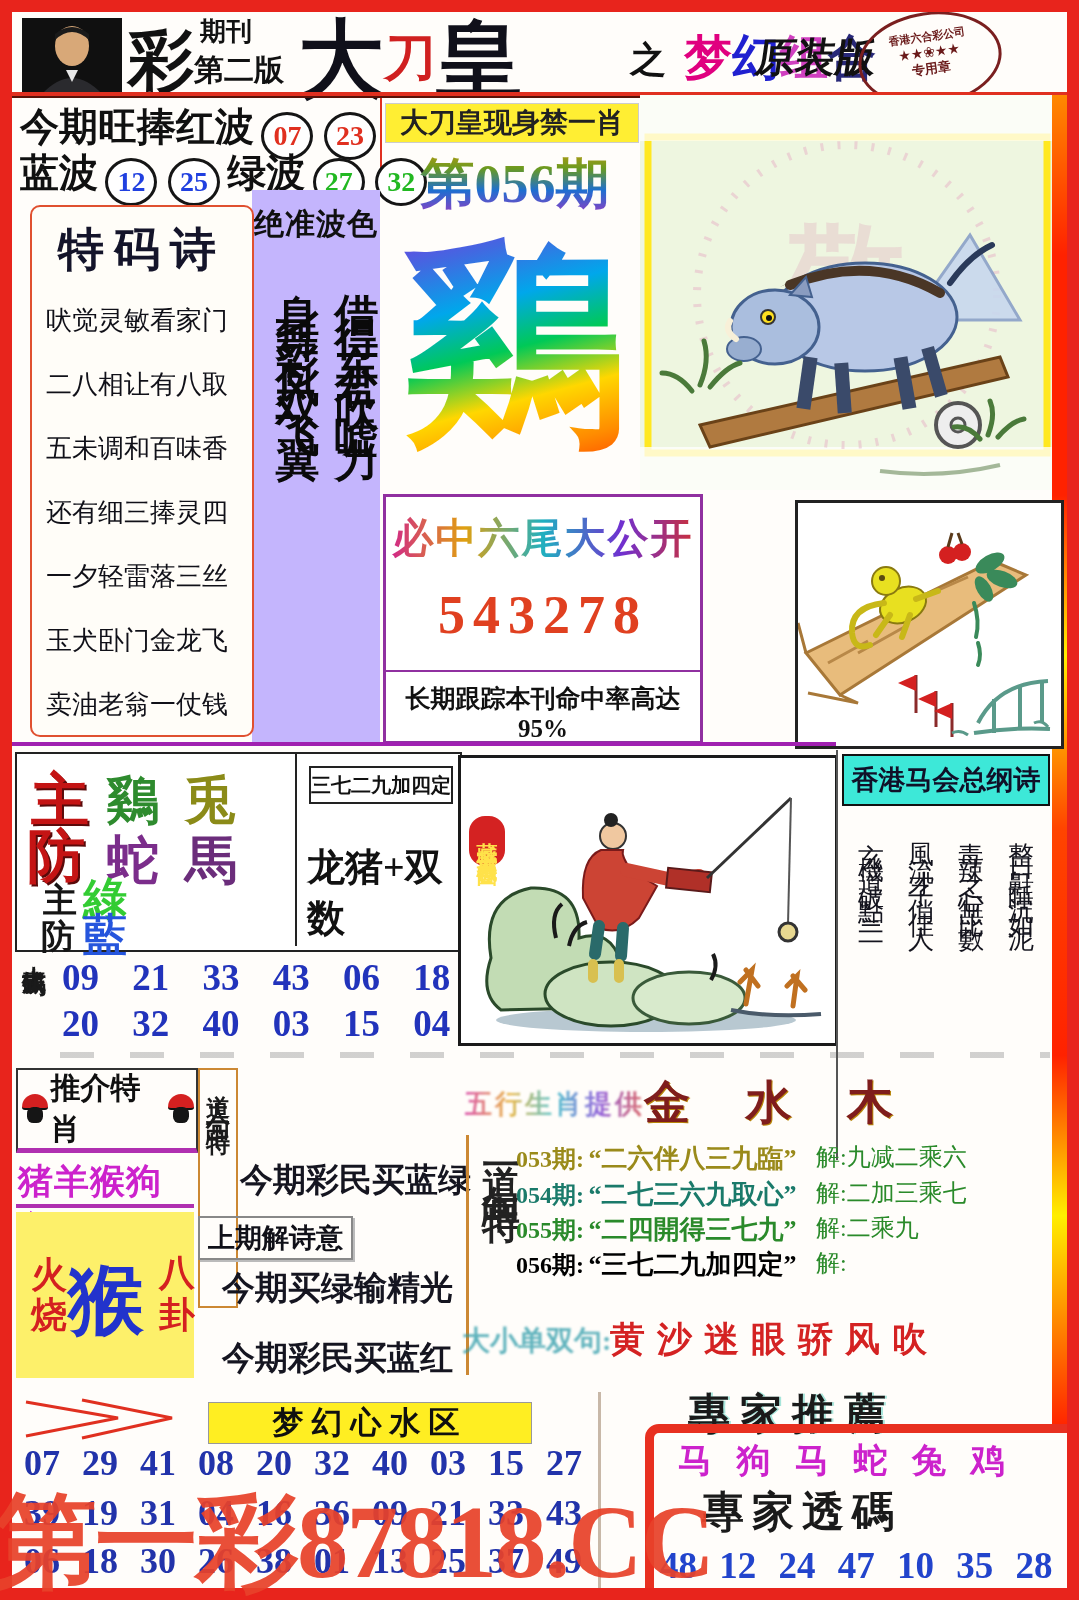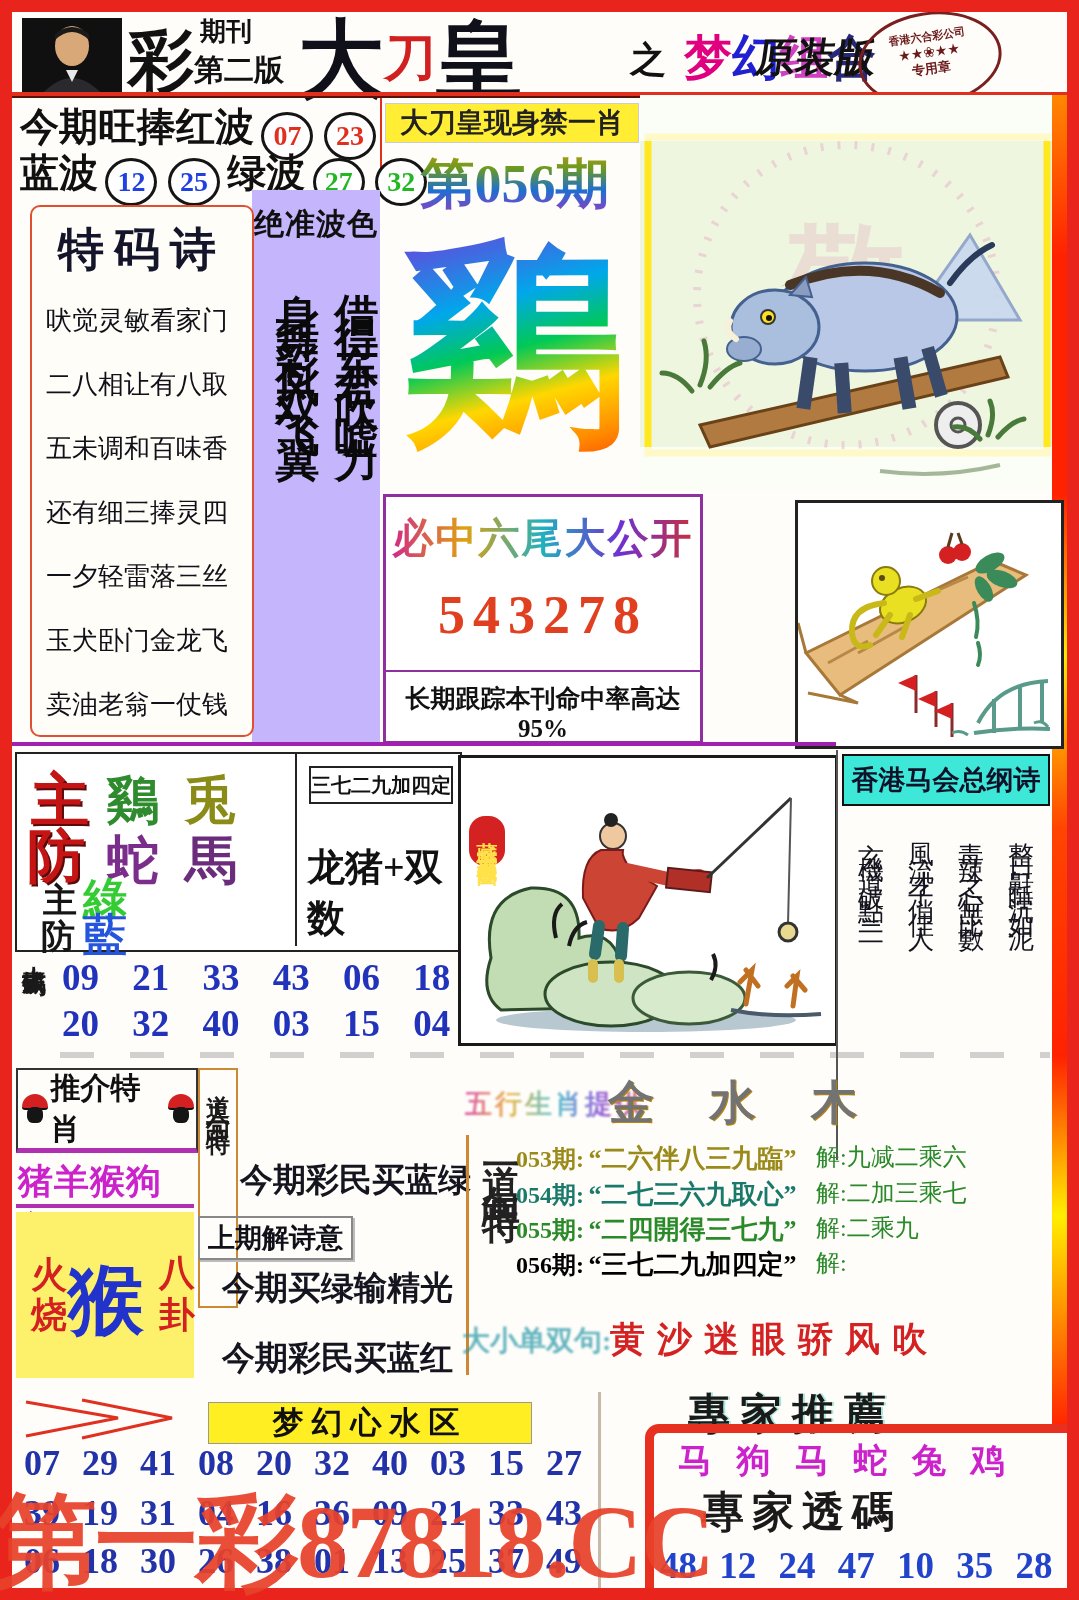--- a/index.html
+++ b/index.html
@@ -274,21 +274,21 @@
     <div class="abs vcol serif b" style="left:136px;top:14px;font-size:36px;color:#d42020;letter-spacing:40px;">八卦</div>
   </div>
 
   <div class="abs vcol serif b" style="left:198px;top:1068px;height:224px;border:2px solid #cc8833;padding:6px 2px;font-size:24px;color:#1a1a1a;letter-spacing:7px;">道人二句中特</div>
   <div class="abs serif b" style="left:240px;top:1158px;font-size:33px;color:#151520;">今期彩民买蓝绿</div>
   <div class="abs serif b" style="left:198px;top:1216px;border:2px solid #888;box-shadow:2px 2px 0 #bbb;padding:2px 8px;font-size:27px;color:#101018;">上期解诗意</div>
   <div class="abs serif b" style="left:222px;top:1266px;font-size:33px;color:#151520;">今期买绿输精光</div>
   <div class="abs serif b" style="left:222px;top:1336px;font-size:33px;color:#151520;">今期彩民买蓝红</div>
 
   <div class="abs serif b blurtxt grad-text rainbow3" style="left:465px;top:1086px;font-size:27px;letter-spacing:3px;">五行生肖提供</div>
-  <div class="abs serif b" style="left:608px;top:1072px;font-size:46px;color:#737373;word-spacing:44px;text-shadow:1px 1px 0 #b8860b;">金 水 木</div>
+  <div class="abs serif b" style="left:644px;top:1072px;font-size:46px;color:#7f1d1d;word-spacing:44px;text-shadow:1px 1px 0 #b8860b;">金 水 木</div>
   <div class="abs vcol serif b" style="left:466px;top:1135px;height:240px;border-left:3px solid #cc8833;padding-left:6px;font-size:38px;color:#222;letter-spacing:10px;">道一句中特</div>
   <div class="abs" style="left:516px;top:1141px;width:548px;height:140px;">
     <div class="periodrow" style="top:0;">
       <span class="pno r053">053期:</span> <span class="ppoem r053">“二六伴八三九臨”</span>
       <span class="pjie">解:九减二乘六</span>
     </div>
     <div class="periodrow" style="top:36px;">
       <span class="pno r054">054期:</span> <span class="ppoem r054">“二七三六九取心”</span>
       <span class="pjie">解:二加三乘七</span>
     </div>

